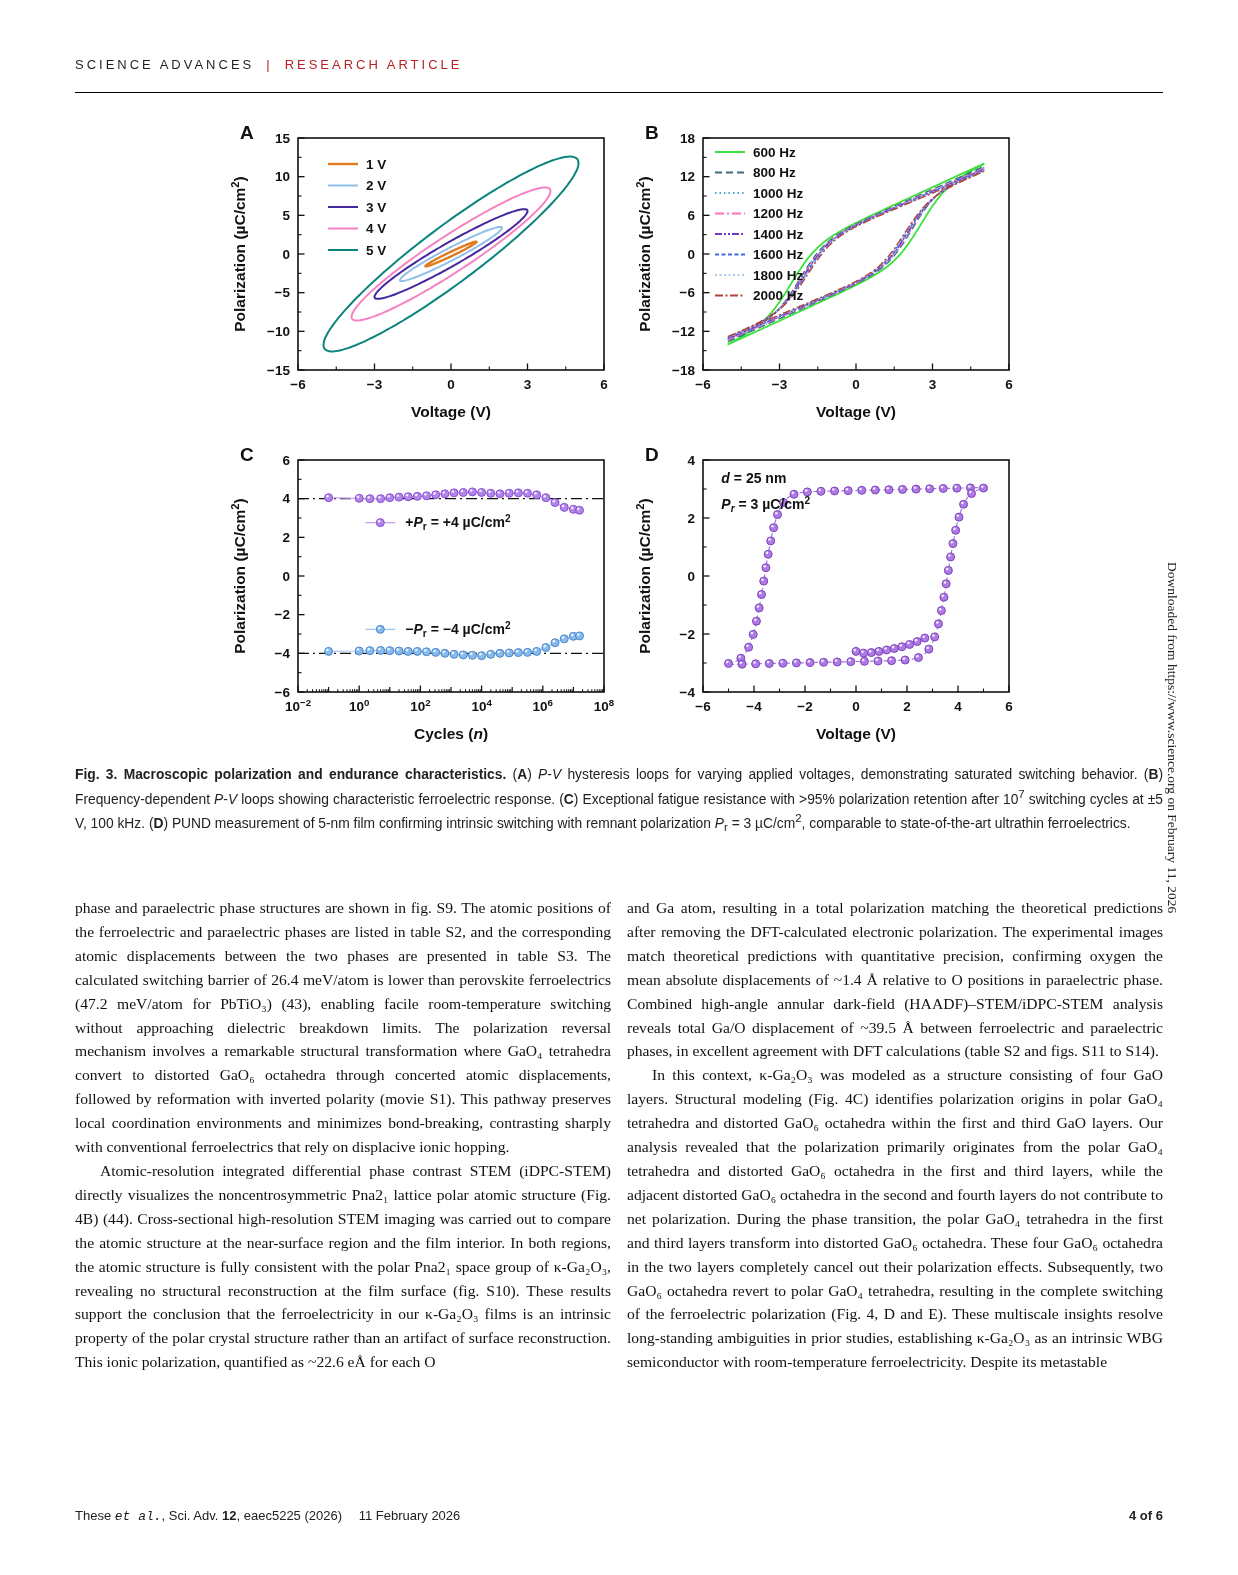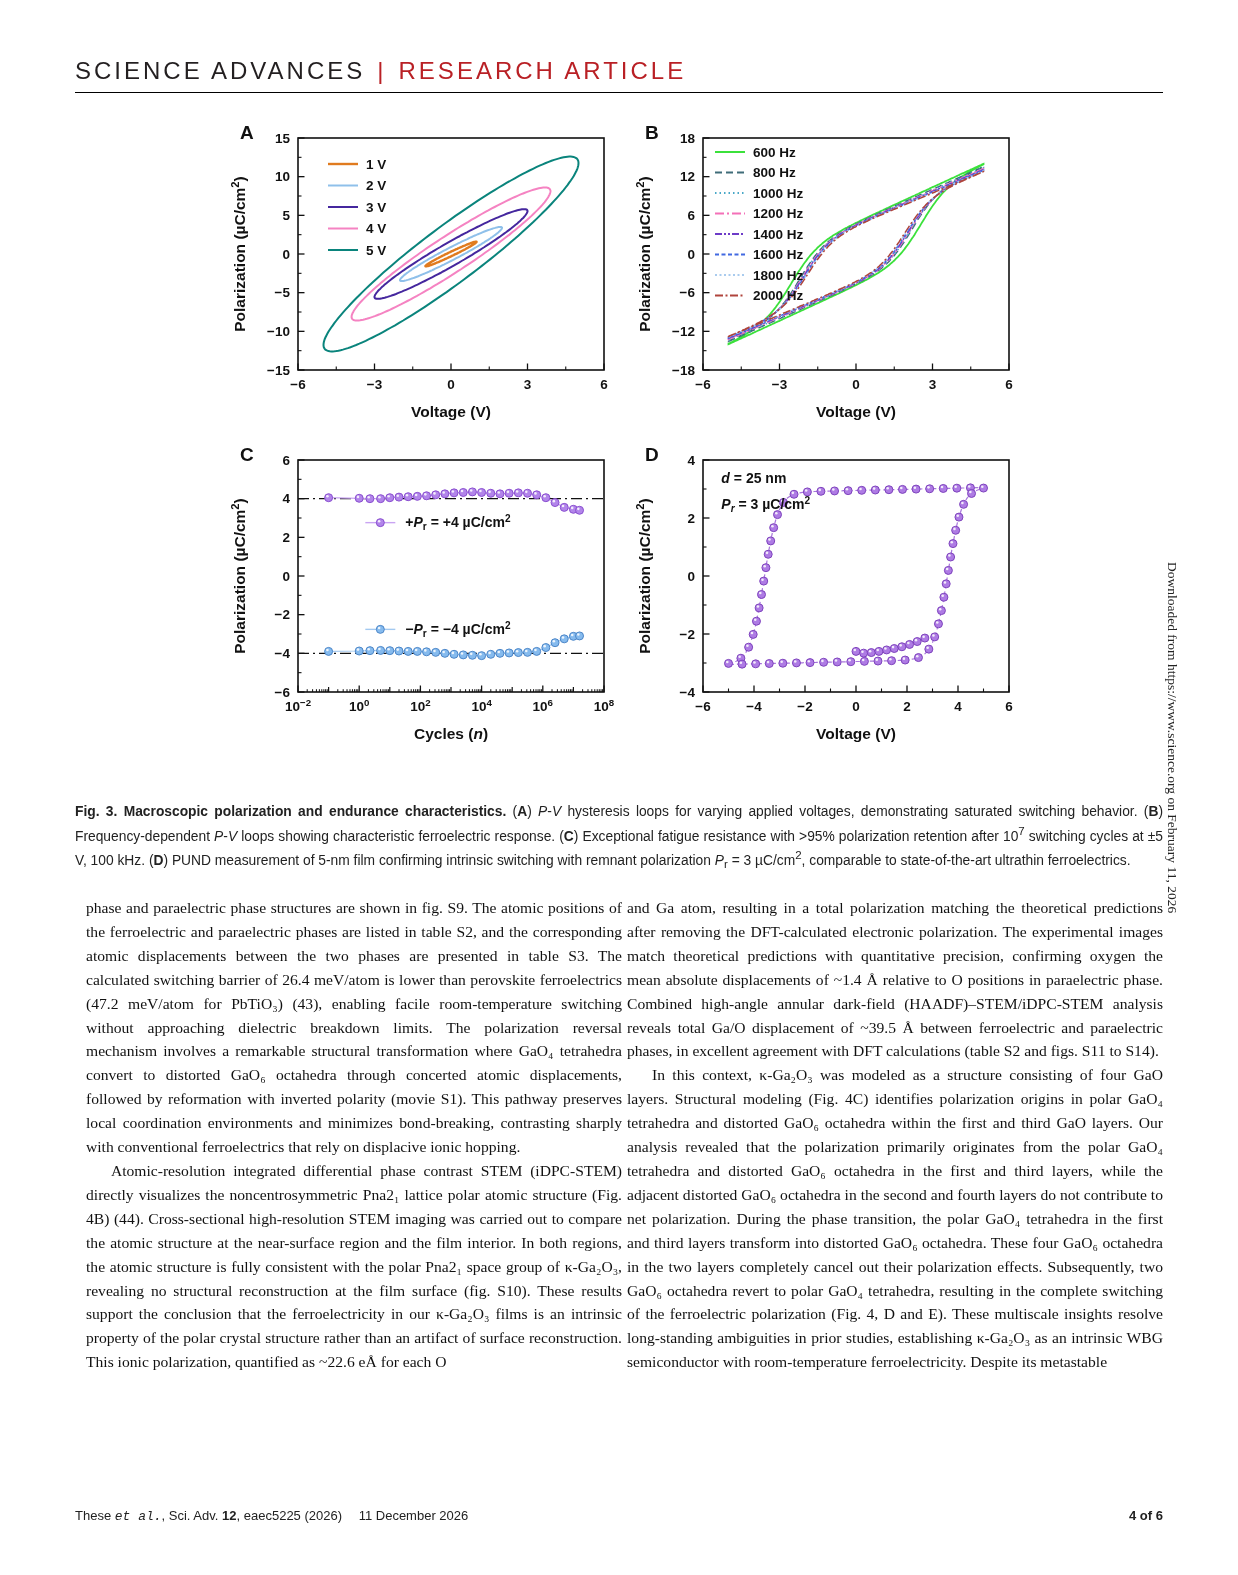--- a/index.html
+++ b/index.html
@@ -1,31 +1,31 @@
 <!DOCTYPE html>
 <html><head>
 <meta charset="utf-8">
 <style>
   html,body{margin:0;padding:0;background:#888;}
   .page{position:relative;width:1238px;height:1575px;background:#ffffff;overflow:hidden;
         font-family:"Liberation Sans",sans-serif;}
-  .header{position:absolute;left:75px;top:57px;font-size:24px;letter-spacing:3px;
+  .header{position:absolute;left:75px;top:57px;font-size:13px;letter-spacing:3px;
           color:#231f20;white-space:nowrap;}
   .header .divider{color:#b92025;margin:0 12px;}
   .header .section{color:#b92025;}
   .header-rule{position:absolute;left:75px;top:92px;width:1088px;border-top:1.6px solid #000;}
   .chart{position:absolute;width:392px;height:318px;}
   .chart .panel-letter{position:absolute;left:12px;top:0px;font-size:19px;font-weight:bold;color:#111;}
   svg text{fill:#111;}
   .tk{font:700 13.5px "Liberation Sans",sans-serif;}
   .ax{font:700 15.5px "Liberation Sans",sans-serif;}
   .lg{font:700 13.5px "Liberation Sans",sans-serif;}
   .nt{font:700 14px "Liberation Sans",sans-serif;}
   .caption{position:absolute;left:75px;top:765px;width:1088px;font-size:13.8px;line-height:1.5;
-           color:#222;text-align:justify;font-family:"Liberation Sans",sans-serif;margin-top:37px;}
+           color:#222;text-align:justify;font-family:"Liberation Sans",sans-serif;}
   .caption .b{font-weight:bold;}
   .col{position:absolute;top:896px;width:536px;font-family:"Liberation Serif",serif;
        font-size:15.6px;line-height:23.9px;color:#111;text-align:justify;}
   .col p{margin:0;}
   .col p.ind{text-indent:1.6em;}
   .footer{position:absolute;left:75px;top:1508px;width:1088px;font-size:13px;color:#222;
           font-family:"Liberation Sans",sans-serif;}
   .footer .right{float:right;font-weight:bold;}
   .footer .b{font-weight:bold;}
   .sidebar{position:absolute;left:1164px;top:562px;height:470px;writing-mode:vertical-rl;
@@ -566,28 +566,28 @@
         <circle cx="284.20000000000005" cy="197.54" r="4" fill="#AE7BE4" stroke="#7E43BD" stroke-width="1"></circle>
         <circle cx="283.00000000000006" cy="196.14" r="1.28" fill="#fff" opacity="0.85"></circle>
         <circle cx="291.85" cy="194.06" r="4" fill="#AE7BE4" stroke="#7E43BD" stroke-width="1"></circle>
         <circle cx="290.65000000000003" cy="192.66" r="1.28" fill="#fff" opacity="0.85"></circle>
         <text x="88.36" y="39.2" class="nt"><tspan font-style="italic" dy="0">d</tspan><tspan dy="0"> = 25 nm</tspan></text>
         <text x="88.36" y="64.72" class="nt"><tspan font-style="italic" dy="0">P</tspan><tspan font-size="10.08" font-style="italic" dy="3.08">r</tspan><tspan dy="-3.08"> = 3 µC/cm</tspan><tspan font-size="10.08" dy="-5.04">2</tspan></text>
       </svg></div>
 
   <div class="caption" id="caption"><span class="b">Fig. 3. Macroscopic polarization and endurance characteristics.</span><span> (</span><span class="b">A</span><span>) </span><span style="font-style: italic;">P</span><span>-</span><span style="font-style: italic;">V</span><span> hysteresis loops for varying applied voltages, demonstrating saturated switching behavior. (</span><span class="b">B</span><span>) Frequency-dependent </span><span style="font-style: italic;">P</span><span>-</span><span style="font-style: italic;">V</span><span> loops showing characteristic ferroelectric response. (</span><span class="b">C</span><span>) Exceptional fatigue resistance with &gt;95% polarization retention after 10</span><sup>7</sup><span> switching cycles at ±5 V, 100 kHz. (</span><span class="b">D</span><span>) PUND measurement of 5-nm film confirming intrinsic switching with remnant polarization </span><span style="font-style: italic;">P</span><sub>r</sub><span> = 3 µC/cm</span><sup>2</sup><span>, comparable to state-of-the-art ultrathin ferroelectrics.</span></div>
 
-  <div class="col" id="col-left" style="left:86px">
+  <div class="col" id="col-left" style="left:75px">
       <p>phase and paraelectric phase structures are shown in fig. S9. The atomic positions of the ferroelectric and paraelectric phases are listed in table S2, and the corresponding atomic displacements between the two phases are presented in table S3. The calculated switching barrier of 26.4 meV/atom is lower than perovskite ferroelectrics (47.2 meV/atom for PbTiO₃) (43), enabling facile room-temperature switching without approaching dielectric breakdown limits. The polarization reversal mechanism involves a remarkable structural transformation where GaO₄ tetrahedra convert to distorted GaO₆ octahedra through concerted atomic displacements, followed by reformation with inverted polarity (movie S1). This pathway preserves local coordination environments and minimizes bond-breaking, contrasting sharply with conventional ferroelectrics that rely on displacive ionic hopping.</p>
       <p class="ind">Atomic-resolution integrated differential phase contrast STEM (iDPC-STEM) directly visualizes the noncentrosymmetric Pna2₁ lattice polar atomic structure (Fig. 4B) (44). Cross-sectional high-resolution STEM imaging was carried out to compare the atomic structure at the near-surface region and the film interior. In both regions, the atomic structure is fully consistent with the polar Pna2₁ space group of κ-Ga₂O₃, revealing no structural reconstruction at the film surface (fig. S10). These results support the conclusion that the ferroelectricity in our κ-Ga₂O₃ films is an intrinsic property of the polar crystal structure rather than an artifact of surface reconstruction. This ionic polarization, quantified as ~22.6 eÅ for each O</p>
     </div>
   <div class="col" id="col-right" style="left:627px">
       <p>and Ga atom, resulting in a total polarization matching the theoretical predictions after removing the DFT-calculated electronic polarization. The experimental images match theoretical predictions with quantitative precision, confirming oxygen the mean absolute displacements of ~1.4 Å relative to O positions in paraelectric phase. Combined high-angle annular dark-field (HAADF)–STEM/iDPC-STEM analysis reveals total Ga/O displacement of ~39.5 Å between ferroelectric and paraelectric phases, in excellent agreement with DFT calculations (table S2 and figs. S11 to S14).</p>
       <p class="ind">In this context, κ-Ga₂O₃ was modeled as a structure consisting of four GaO layers. Structural modeling (Fig. 4C) identifies polarization origins in polar GaO₄ tetrahedra and distorted GaO₆ octahedra within the first and third GaO layers. Our analysis revealed that the polarization primarily originates from the polar GaO₄ tetrahedra and distorted GaO₆ octahedra in the first and third layers, while the adjacent distorted GaO₆ octahedra in the second and fourth layers do not contribute to net polarization. During the phase transition, the polar GaO₄ tetrahedra in the first and third layers transform into distorted GaO₆ octahedra. These four GaO₆ octahedra in the two layers completely cancel out their polarization effects. Subsequently, two GaO₆ octahedra revert to polar GaO₄ tetrahedra, resulting in the complete switching of the ferroelectric polarization (Fig. 4, D and E). These multiscale insights resolve long-standing ambiguities in prior studies, establishing κ-Ga₂O₃ as an intrinsic WBG semiconductor with room-temperature ferroelectricity. Despite its metastable</p>
     </div>
 
   <div class="footer">
     <span class="right">4 of 6</span>
-    <span id="footer-left"><span>These </span><span style="font-style: italic; font-family: Liberation Mono, monospace;">et al.</span><span>, </span><span style="">Sci. Adv.</span><span> </span><span class="b">12</span><span>, eaec5225 (2026)  11 December 2026</span></span>
+    <span id="footer-left"><span>These </span><span style="font-style: italic; font-family: Liberation Mono, monospace;">et al.</span><span>, </span><span style="">Sci. Adv.</span><span> </span><span class="b">12</span><span>, eaec5225 (2026)  11 February 2026</span></span>
   </div>
 
   <div class="sidebar">Downloaded from https://www.science.org on February 11, 2026</div>
 </div>
 
 </body></html>

